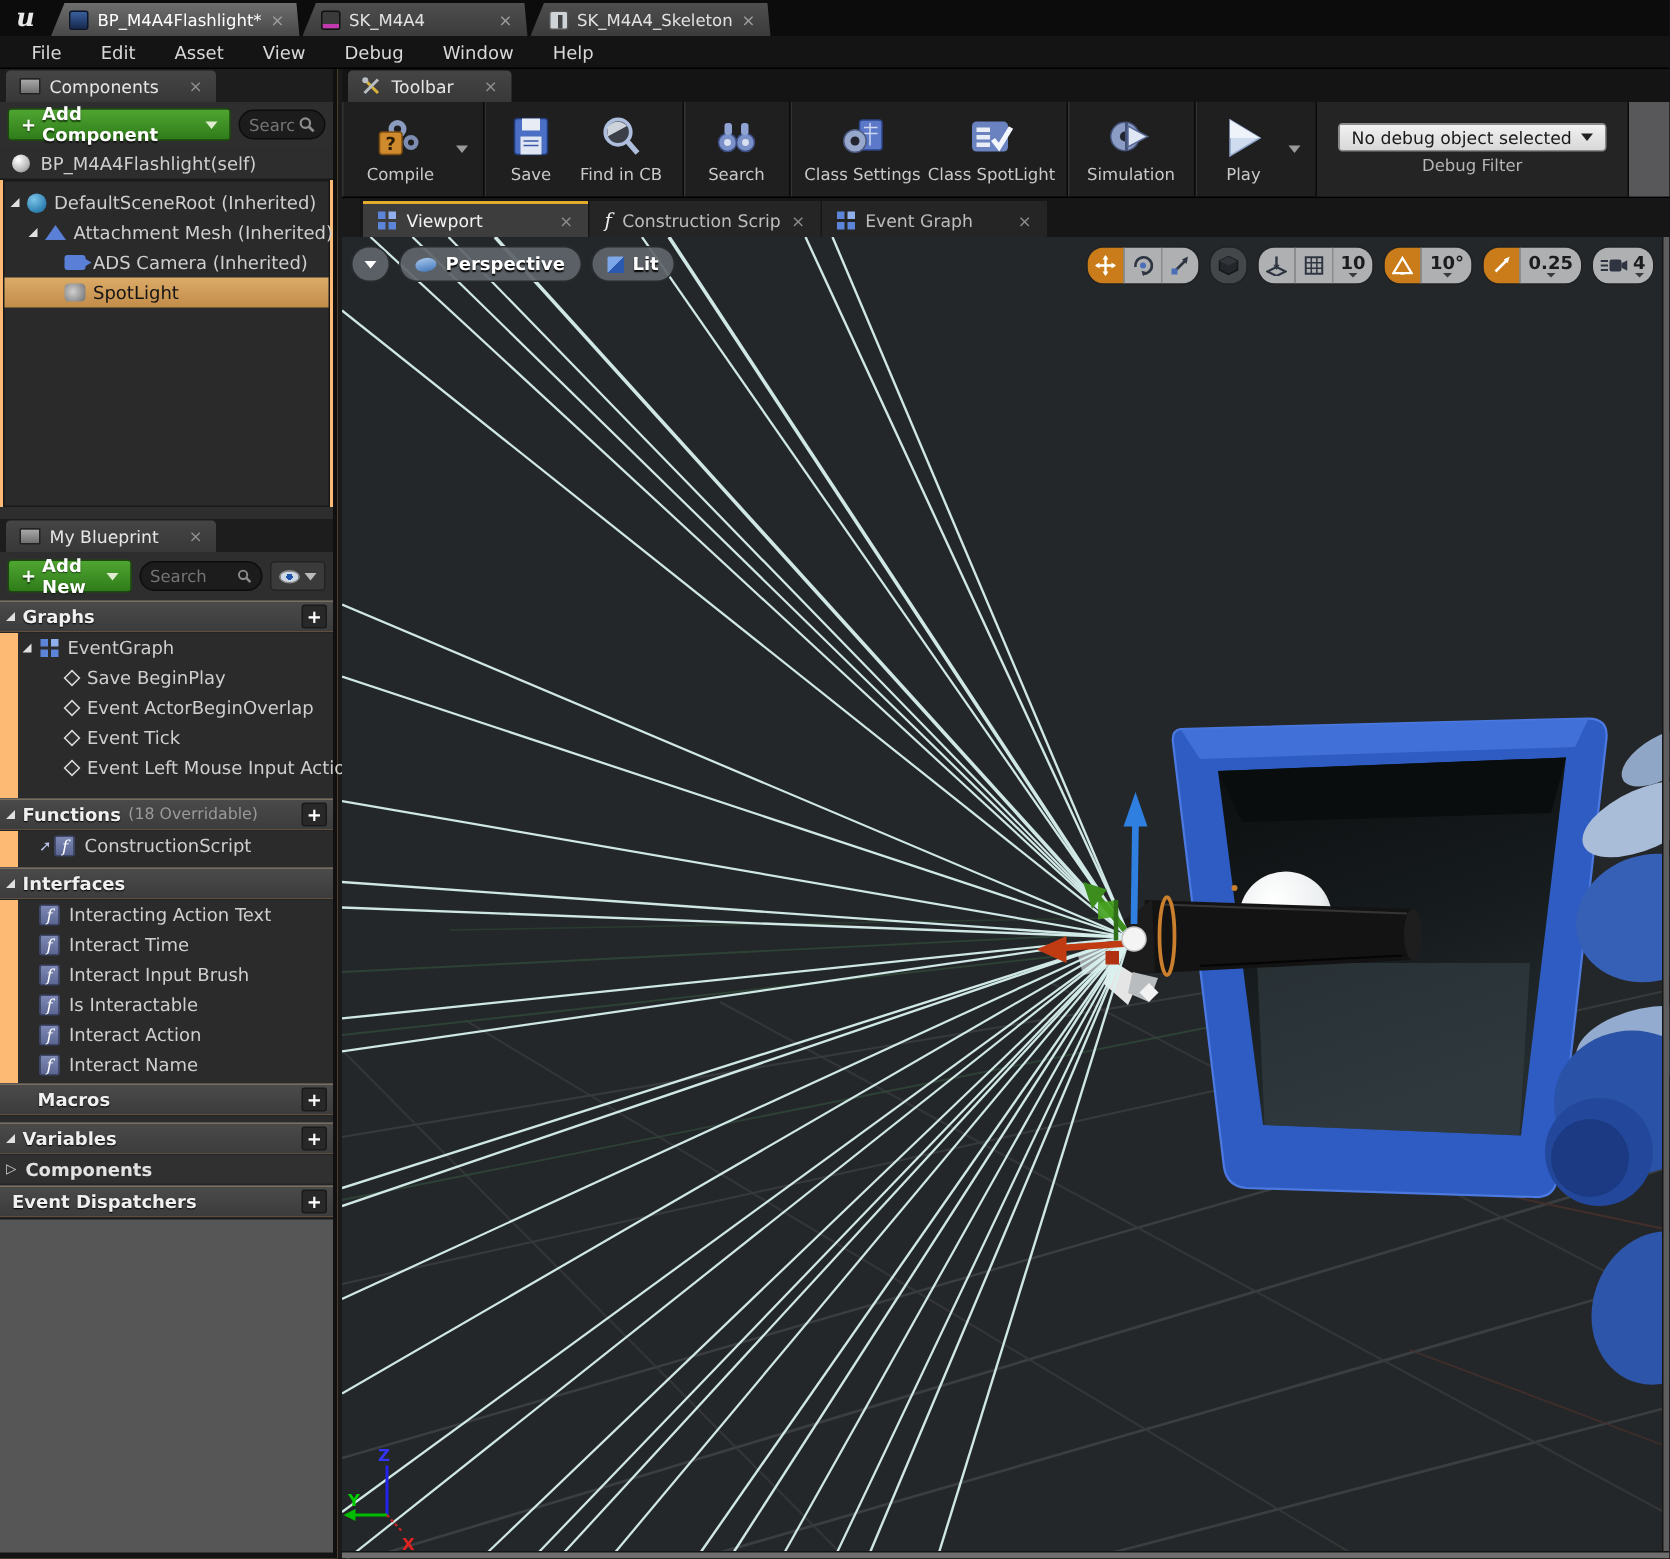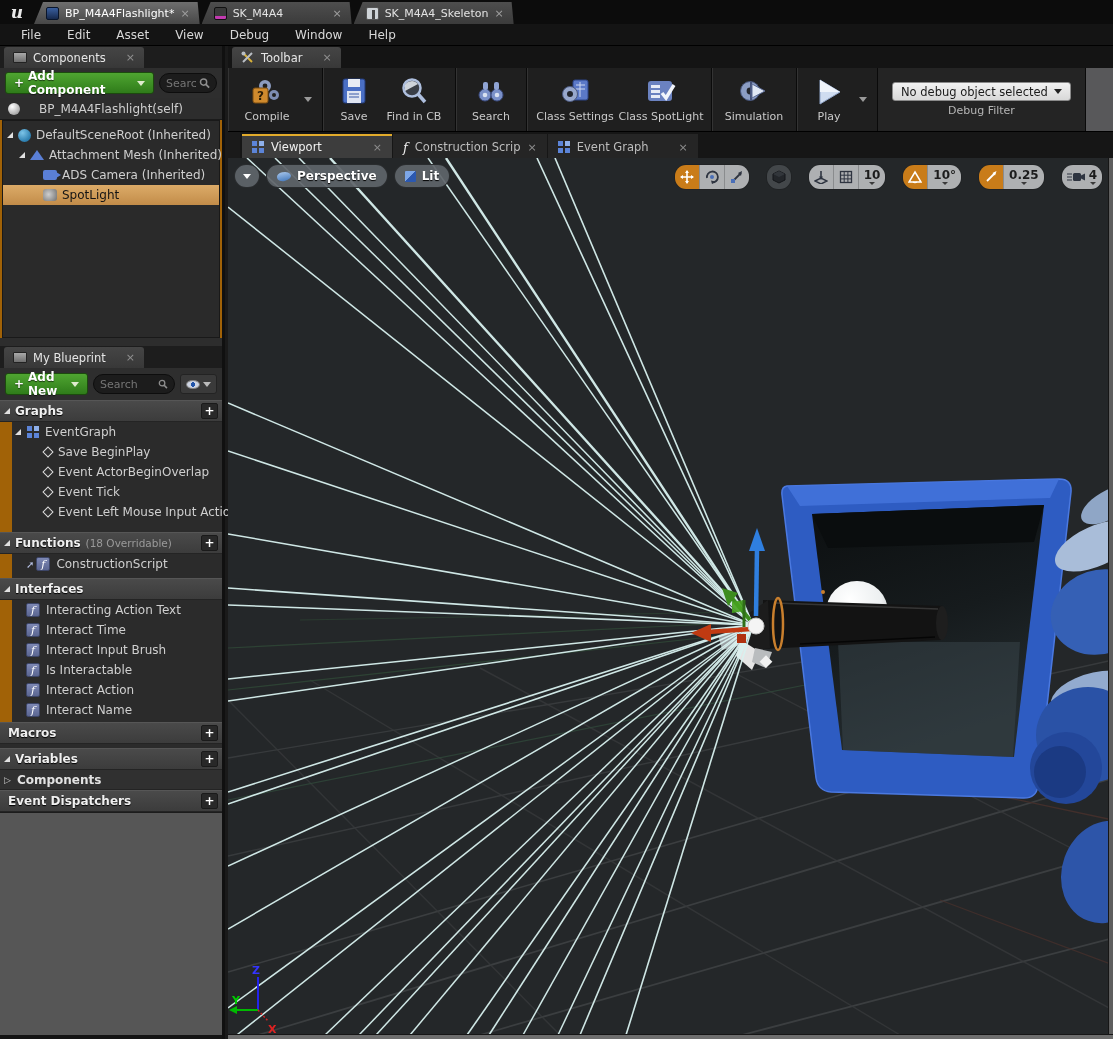--- a/index.html
+++ b/index.html
@@ -20,37 +20,37 @@
   .ico-bp { background:linear-gradient(#3a5f9e,#16294d); border:1px solid #09152b; }
   .ico-sk { background:linear-gradient(#3a3a3a 70%, #c23ab0 70%); border:1px solid #111; }
   .ico-skel { background:#cfd4d8; border:1px solid #555; position:relative; }
   .ico-skel:before { content:""; position:absolute; left:5px; top:2px; width:3px; height:9px; background:#444; }
 
   
   .menubar { position:absolute; left:0; top:24px; width:1113px; height:22px; background:#141414; display:flex; align-items:center; padding-left:8px; border-bottom:1px solid #000; }
   .menu-item { color:#d8d8d8; font-size:12px; padding:0 13px; }
 
   
-  .left-col { position:absolute; left:0; top:46px; width:225px; height:993px; background:#a16207; border-right:3px solid #101010; display:flex; flex-direction:column; }
+  .left-col { position:absolute; left:0; top:46px; width:225px; height:993px; background:#fdba74; border-right:3px solid #101010; display:flex; flex-direction:column; }
   .panel-tab-row { height:22px; background:#1d1d1d; display:flex; align-items:flex-end; padding-left:4px; flex:0 0 auto; }
   .panel-tab { height:21px; background:linear-gradient(#454545,#383838); border-radius:3px 3px 0 0; display:flex; align-items:center; gap:6px; padding:0 9px; color:#e6e6e6; font-size:11.5px; }
   .panel-tab .tclose { color:#909090; font-size:11px; margin-left:14px; }
   .ptab-ico { width:14px; height:11px; border-radius:1px; background:linear-gradient(#a9a9a9,#6f6f6f); border:1px solid #222; }
 
   .comp-toolbar { height:30px; display:flex; align-items:center; gap:5px; padding:0 5px; background:#2e2e2e; flex:0 0 auto; }
   .btn-green { height:22px; display:flex; align-items:center; gap:4px; padding:0 8px; border-radius:3px;
     background:linear-gradient(#4fa531,#2f7c1a); border:1px solid #1c4a0e; color:#fff; font-weight:bold; font-size:12px; text-shadow:0 1px 1px rgba(0,0,0,.6); }
   .plus { font-weight:bold; }
   .caret-dn { width:0; height:0; border-left:4px solid transparent; border-right:4px solid transparent; border-top:5px solid #dfeccf; }
   .searchbox { height:20px; background:#1c1c1c; border:1px solid #0d0d0d; border-radius:10px; display:flex; align-items:center; padding:0 6px; gap:3px; }
   .searchbox input { background:transparent; border:none; outline:none; color:#9a9a9a; font-size:11px; width:100%; font-family:inherit; }
   .sb-small { width:58px; } .sb-small input { width:30px; }
   .sb-wide { width:104px; }
 
-  .self-row { height:22px; display:flex; align-items:center; gap:19px; padding-left:8px; background:#2d2d2d; border-bottom:1px solid #1b1b1b; flex:0 0 auto; }
+  .self-row { height:22px; display:flex; align-items:center; gap:7px; padding-left:8px; background:#2d2d2d; border-bottom:1px solid #1b1b1b; flex:0 0 auto; }
   .self-ico { width:12px; height:12px; border-radius:50%; background:radial-gradient(circle at 35% 30%, #fff, #b9b9b9 60%, #7d7d7d); }
   .row-label { color:#cfcfcf; font-size:12px; white-space:nowrap; }
 
   .tree-box { height:218px; margin:0 2px; background:#2a2a2a; border:1px solid #191919; flex:0 0 auto; padding-top:4px; }
   .tree-row { height:20px; display:flex; align-items:center; gap:5px; }
   .exp { width:0; height:0; border-bottom:6px solid #e0e0e0; border-left:6px solid transparent; flex:0 0 auto; }
   .tree-sel { background:linear-gradient(#dcab68,#c28c49); }
   .tree-sel .row-label { color:#141414; }
   .ci { flex:0 0 auto; display:inline-block; }
   .ci-root { width:13px; height:13px; border-radius:50%; background:radial-gradient(circle at 35% 30%, #7cc4e8, #2d7fb0 70%); }
@@ -104,21 +104,21 @@
   .viewport svg.scene { position:absolute; left:0; top:0; }
   .vp-right-strip { position:absolute; right:0; top:0; width:5px; height:100%; background:#5e5e5e; border-left:1px solid #161616; }
   .vp-bottom-strip { position:absolute; left:0; bottom:0; width:100%; height:5px; background:#6e6e6e; border-top:1px solid #151515; }
 
   .vp-controls { position:absolute; left:6px; top:6px; display:flex; gap:6px; align-items:center; }
   .vbtn { height:24px; border-radius:12px; background:rgba(96,101,106,.92); border:1px solid rgba(30,32,34,.8); display:flex; align-items:center; gap:6px; padding:0 10px; color:#fff; font-weight:bold; font-size:12px; text-shadow:0 1px 1px #000; }
   .vbtn.sq { width:26px; padding:0; justify-content:center; }
   .persp-ico { width:14px; height:9px; background:linear-gradient(#9fc0e8,#4c7fc0); border-radius:45% 55% 50% 50%; transform:rotate(-12deg); }
   .lit-cube { width:11px; height:11px; background:linear-gradient(135deg,#7da7e8 50%,#2c59b0 50%); transform:rotate(0deg); border-radius:1px; }
 
-  .vp-tools { position:absolute; right:10px; top:6px; display:flex; gap:16px; align-items:center; }
+  .vp-tools { position:absolute; right:10px; top:6px; display:flex; gap:6px; align-items:center; }
   .seg-group { display:flex; border-radius:12px; overflow:hidden; border:1px solid #202224; }
   .seg { height:24px; min-width:24px; display:flex; align-items:center; justify-content:center; background:#aeb0b2; padding:0 5px; }
   .seg + .seg { border-left:1px solid #8a8c8e; }
   .seg.orange { background:#c97c19; }
   .seg.dark { background:#43474a; }
   .seg .num { color:#1c1c1c; font-size:12px; font-weight:bold; display:flex; flex-direction:column; align-items:center; line-height:12px; }
   .seg .num .tiny-caret { width:0;height:0;border-left:3px solid transparent;border-right:3px solid transparent;border-top:3px solid #3a3a3a; margin-top:1px; }
 
   .icon-svg { display:block; }
 </style>
@@ -309,21 +309,21 @@
         <span class="f-ico">f</span>
         <span class="row-label">Interact Action</span>
       </div>
       <div class="li-row" style="padding-left:14px;">
         <span class="f-ico">f</span>
         <span class="row-label">Interact Name</span>
       </div>
     </div>
 
     <div class="sec-hdr">
-      <span class="htxt" style="margin-left:4px;">Macros</span>
+      <span class="htxt" style="margin-left:21px;">Macros</span>
       <span class="plus-btn">+</span>
     </div>
     <div style="height:4px; background:#2b2b2b; flex:0 0 auto;"></div>
 
     <div class="sec-hdr">
       <span class="exp"></span>
       <span class="htxt">Variables</span>
       <span class="plus-btn">+</span>
     </div>
     <div class="cat-row">

